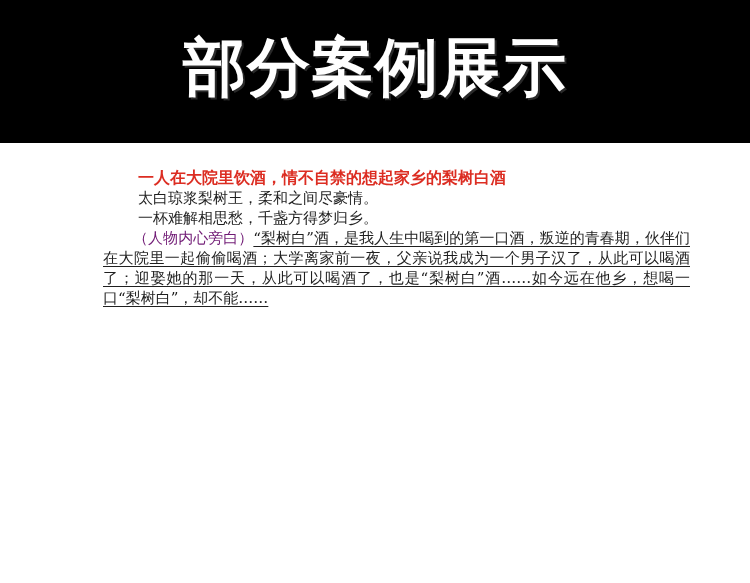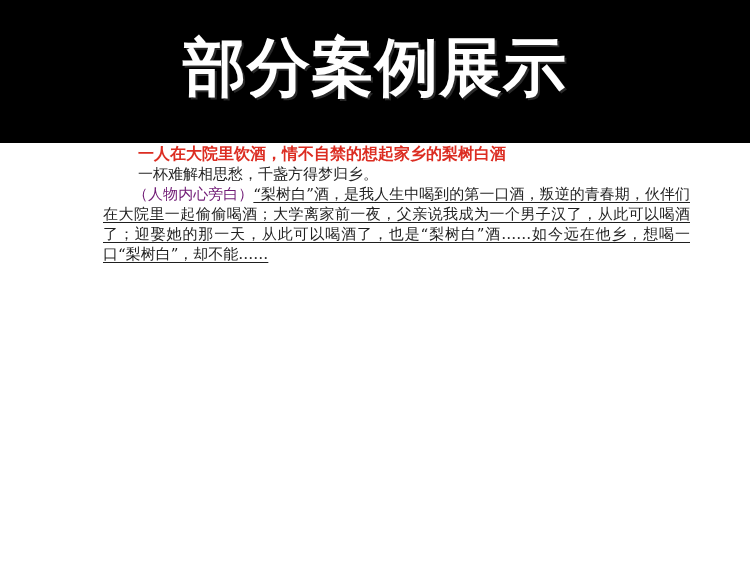--- a/index.html
+++ b/index.html
@@ -45,21 +45,21 @@
     margin: 96px 70px 0 0;
     font-family: "DejaVu Sans", sans-serif;
     font-weight: bold;
     font-size: 21px;
     line-height: 24px;
     text-align: center;
     color: #111111;
     white-space: nowrap;
   }
   .intro {
-    margin: 1px 0 0 35px;
+    margin: 25px 0 0 35px;
     font-size: 15px;
     line-height: 20px;
   }
   .scene-headline {
     font-weight: bold;
     font-size: 16px;
     color: #dc2d22;
     white-space: nowrap;
   }
   .poem-line {
@@ -90,20 +90,21 @@
 
 <div class="banner">
   <div class="banner-title">部分案例展示</div>
 </div>
 
 <div class="doc">
 
 
   <div class="intro">
     <div class="scene-headline">一人在大院里饮酒，情不自禁的想起家乡的梨树白酒</div>
+    <div class="poem-line">太白琼浆梨树王，柔和之间尽豪情。</div>
     <div class="poem-line">一杯难解相思愁，千盏方得梦归乡。</div>
   </div>
 
   <p class="para para-1"><span class="para-label">（人物内心旁白）</span><span class="underlined">“梨树白”酒，是我人生中喝到的第一口酒，叛逆的青春期，伙伴们在大院里一起偷偷喝酒；大学离家前一夜，父亲说我成为一个男子汉了，从此可以喝酒了；迎娶她的那一天，从此可以喝酒了，也是“梨树白”酒……如今远在他乡，想喝一口“梨树白”，却不能……</span></p>
 
 
 
 </div>
 
 </body></html>

